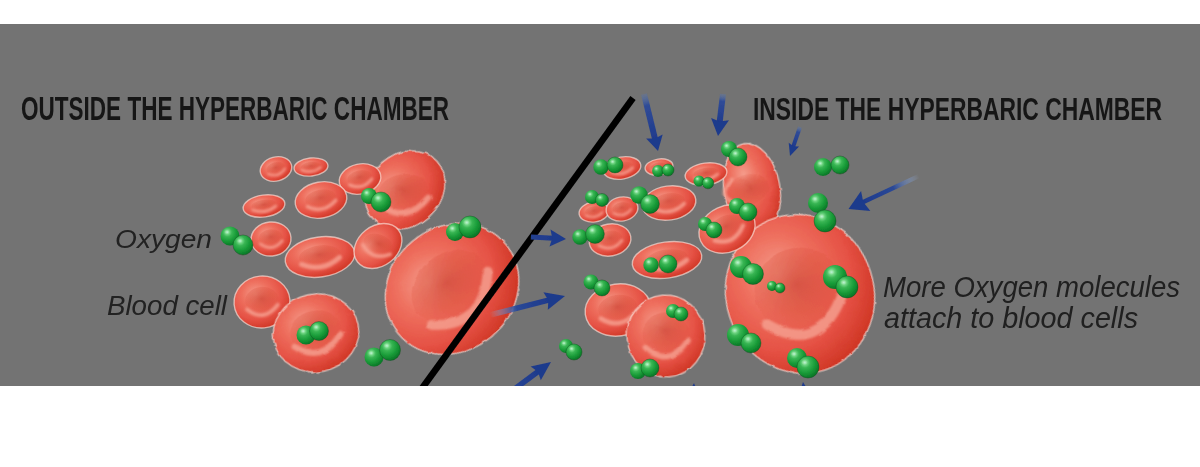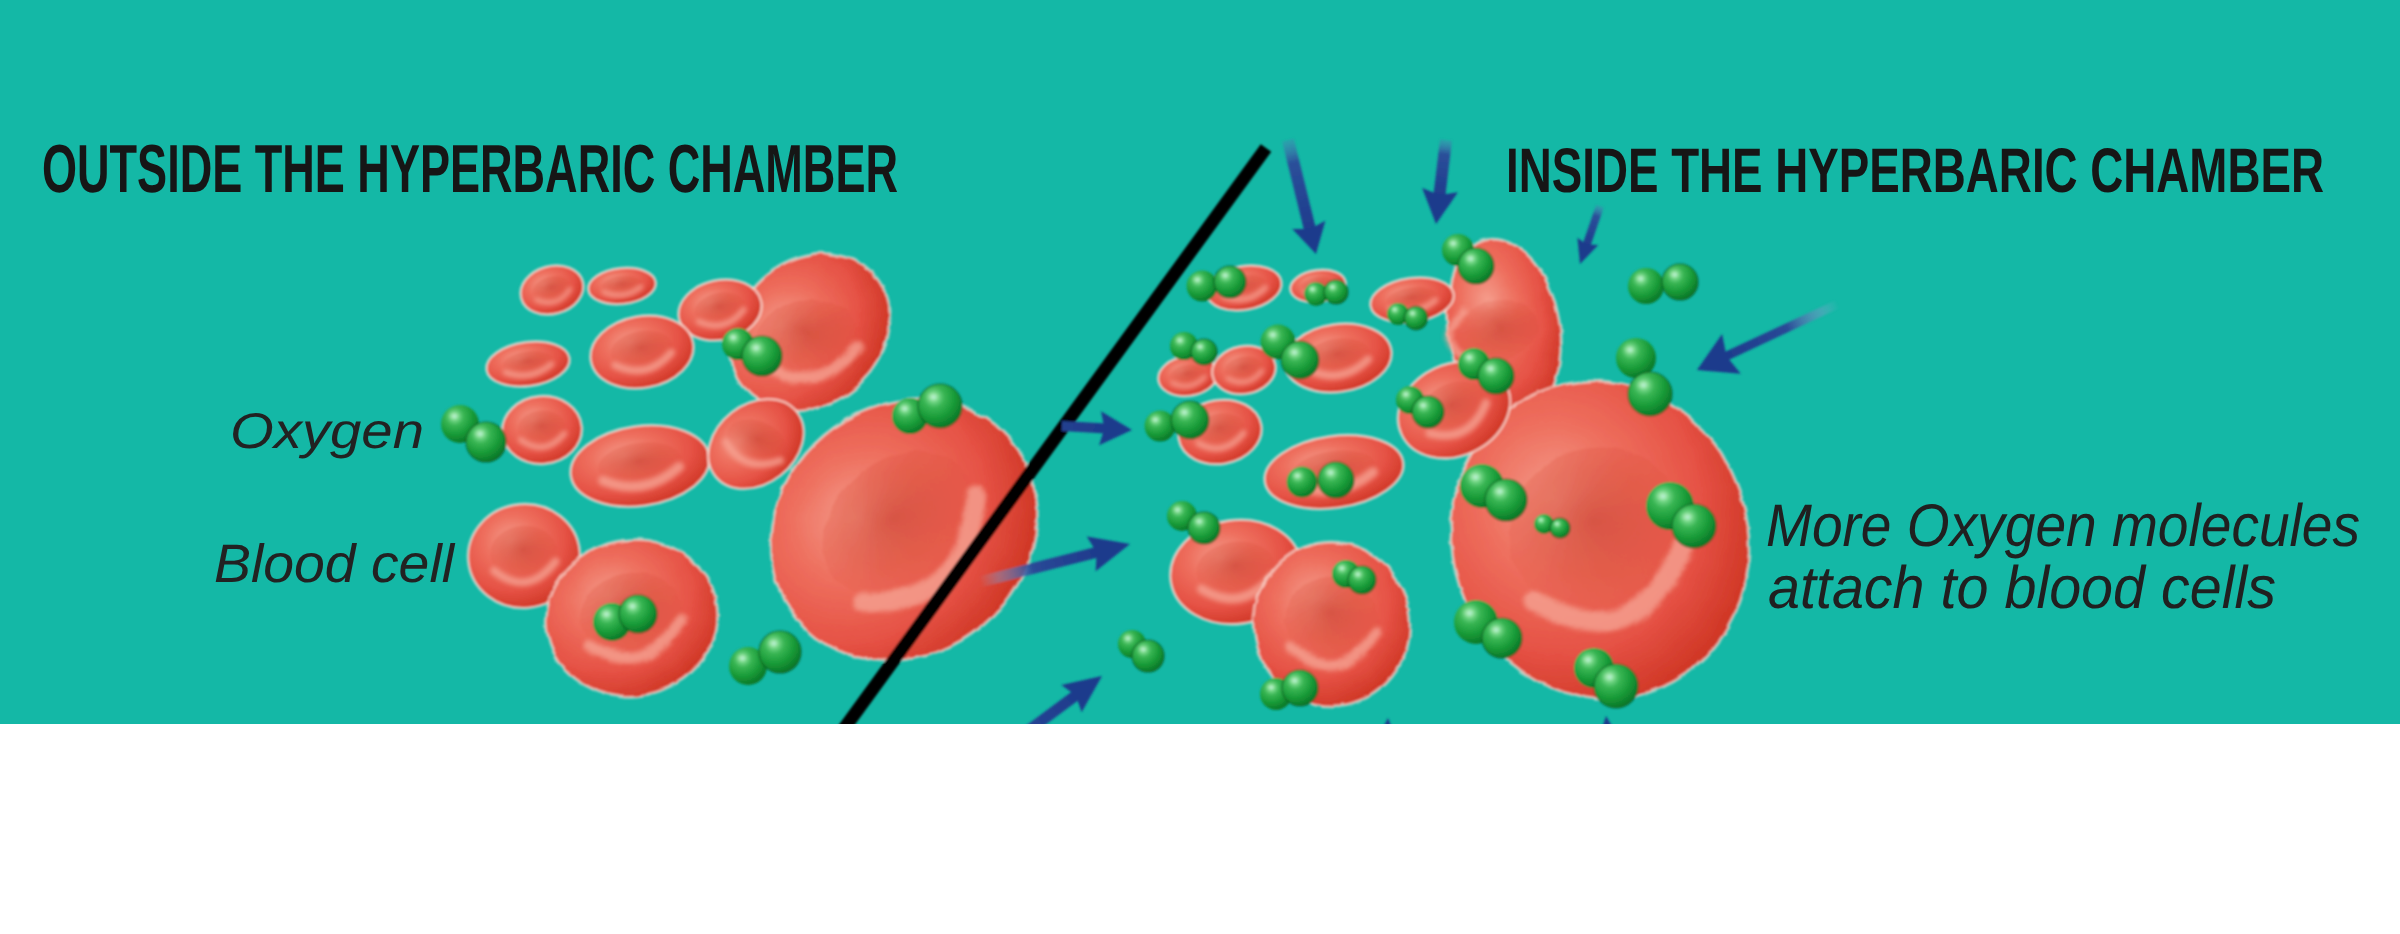--- a/index.html
+++ b/index.html
@@ -1,15 +1,15 @@
 <!DOCTYPE html>
 <html><head><meta charset="utf-8">
 <style>
 html,body{margin:0;padding:0;background:#ffffff;}
-.wrap{position:relative;width:1200px;height:362px;overflow:hidden;background:#14b8a6;}
+.wrap{position:relative;width:1200px;height:362px;overflow:hidden;background:#737373;margin-top:24px;}
 </style></head>
 <body>
 <div class="wrap">
 <svg width="1200" height="467" viewBox="0 0 1200 467">
 <defs>
 <radialGradient id="cg" cx="0.40" cy="0.34" r="0.74">
  <stop offset="0%" stop-color="#f59d8c"></stop>
  <stop offset="33%" stop-color="#ee6f5e"></stop>
  <stop offset="66%" stop-color="#e55144"></stop>
  <stop offset="90%" stop-color="#d13827"></stop>

